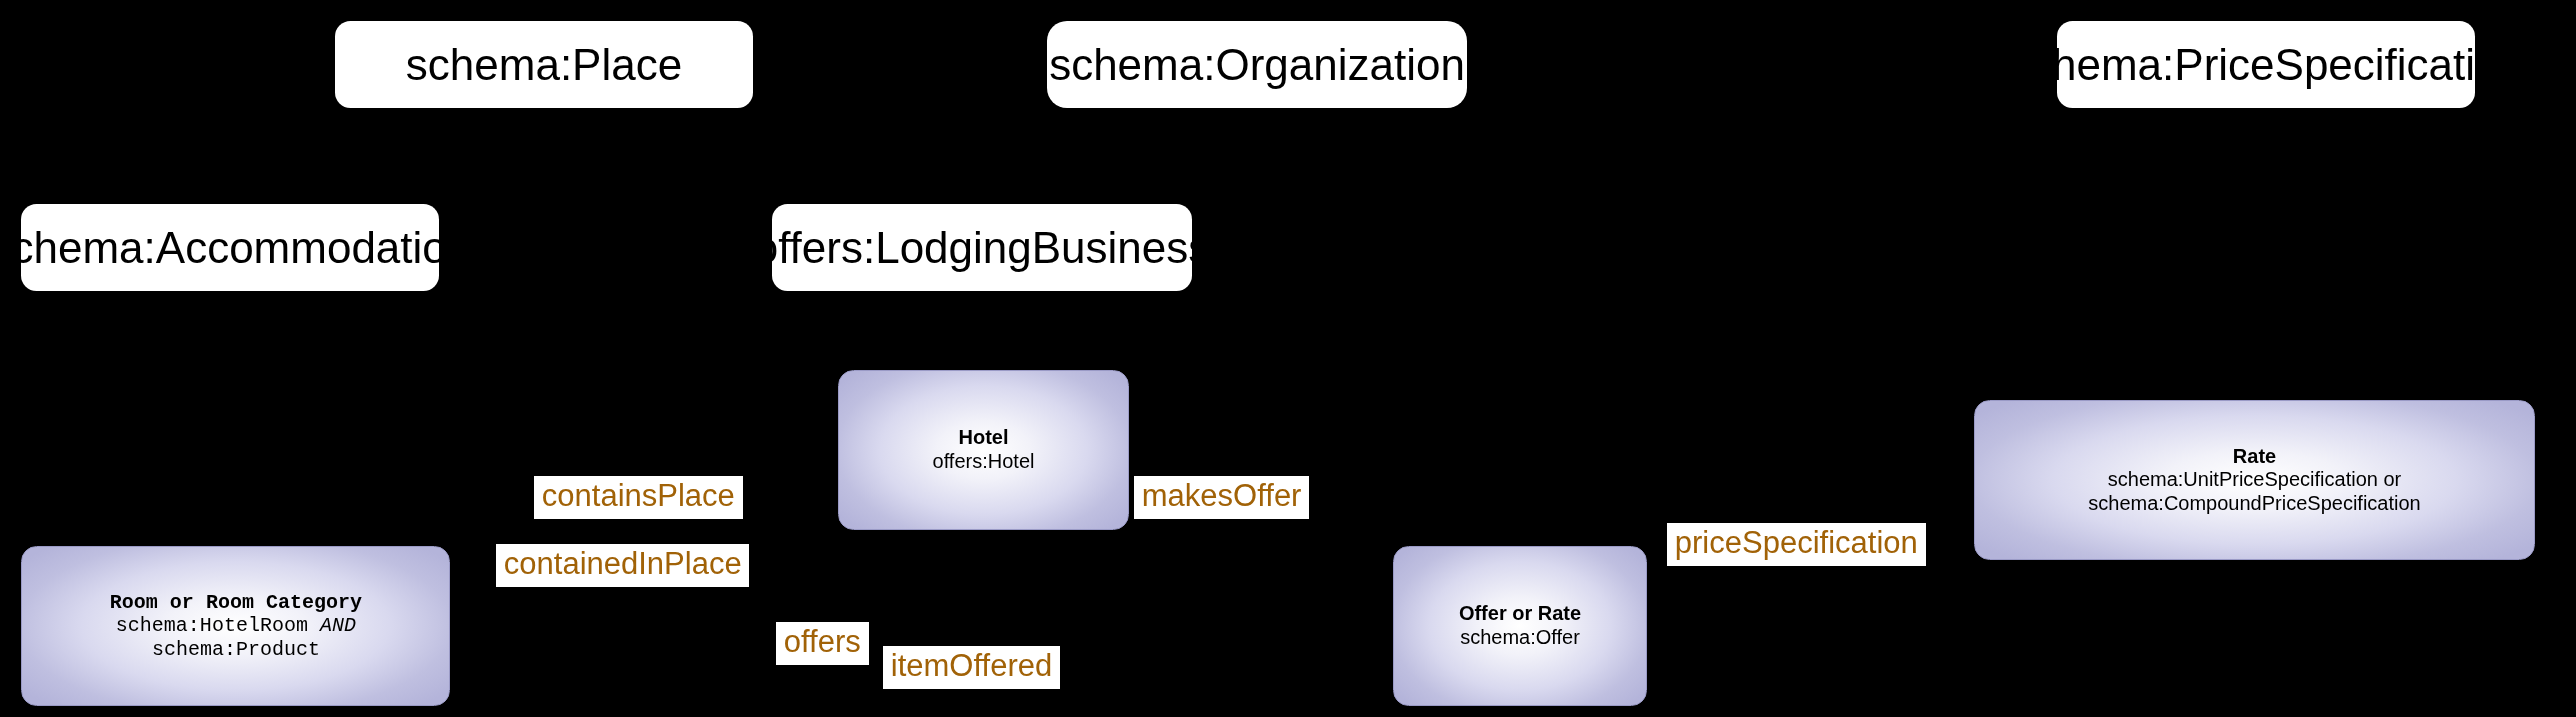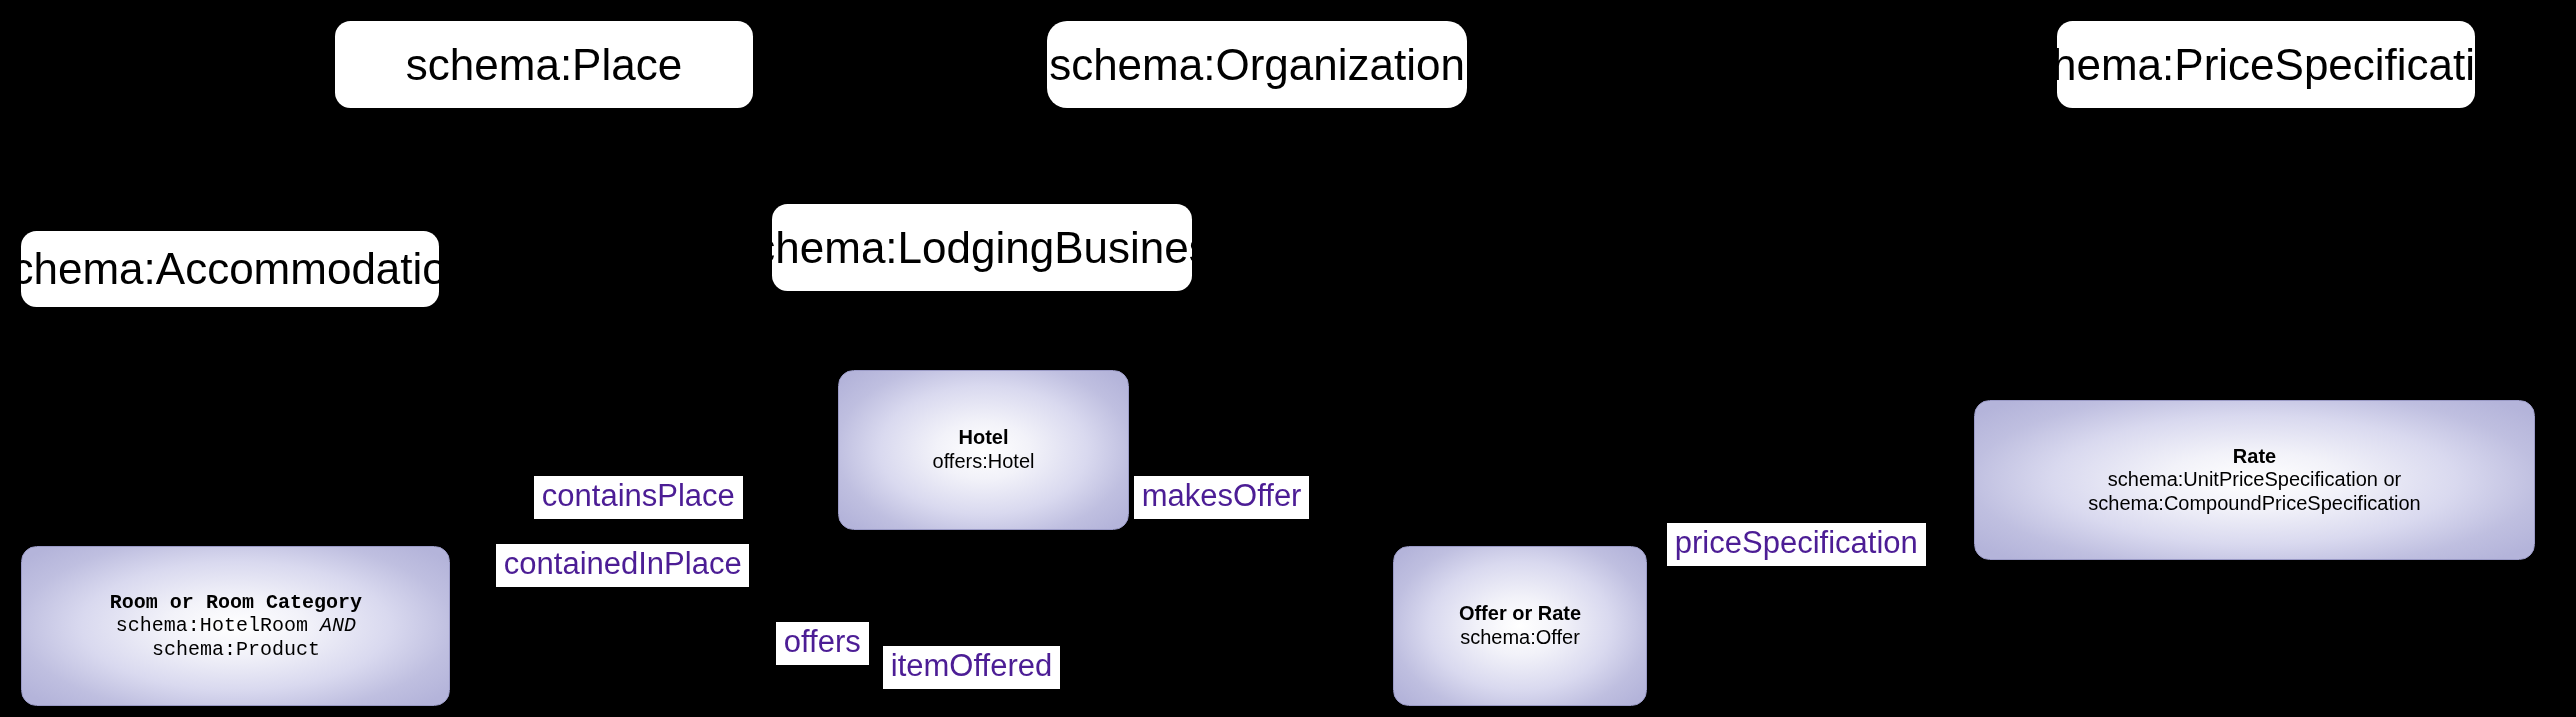--- a/index.html
+++ b/index.html
@@ -67,21 +67,21 @@
     font-weight: 400;
   }
   .node.entity .sub em {
     font-style: italic;
   }
 
   
   .edge-label {
     position: absolute;
     background: #ffffff;
-    color: #4c1d95;
+    color: #a16207;
     font-size: 31px;
     line-height: 1.12;
     padding: 2.9px 7.8px 4.9px 7.8px;
     white-space: nowrap;
     box-sizing: border-box;
   }
 </style>
 </head>
 <body>
 
@@ -108,26 +108,26 @@
   </div>
 
   <div class="node plain" style="left:1047px; top:21.4px; width:420px; height:87px;border-radius:20px;">
     <span>schema:Organization</span>
   </div>
 
   <div class="node plain" style="left:2057px; top:21.4px; width:418px; height:87px;">
     <span>schema:PriceSpecification</span>
   </div>
 
-  <div class="node plain" style="left:21.4px; top:204px; width:418px; height:76px;margin-top:27px;">
+  <div class="node plain" style="left:21.4px; top:204px; width:418px; height:87px;">
     <span>schema:Accommodation</span>
   </div>
 
   <div class="node plain" style="left:772px; top:204px; width:420px; height:87px;">
-    <span>schema:LodgingBusiness</span>
+    <span>offers:LodgingBusiness</span>
   </div>
 
   <div class="node entity" style="left:838px; top:370px; width:291px; height:160px;">
     <span class="title">Hotel</span>
     <span class="sub">offers:Hotel</span>
   </div>
 
   <div class="node entity" style="left:21.4px; top:546px; width:429px; height:160px;font-family:Liberation Mono, monospace;">
     <span class="title">Room or Room Category</span>
     <span class="sub"><span>schema:HotelRoom </span><em>AND</em></span>

